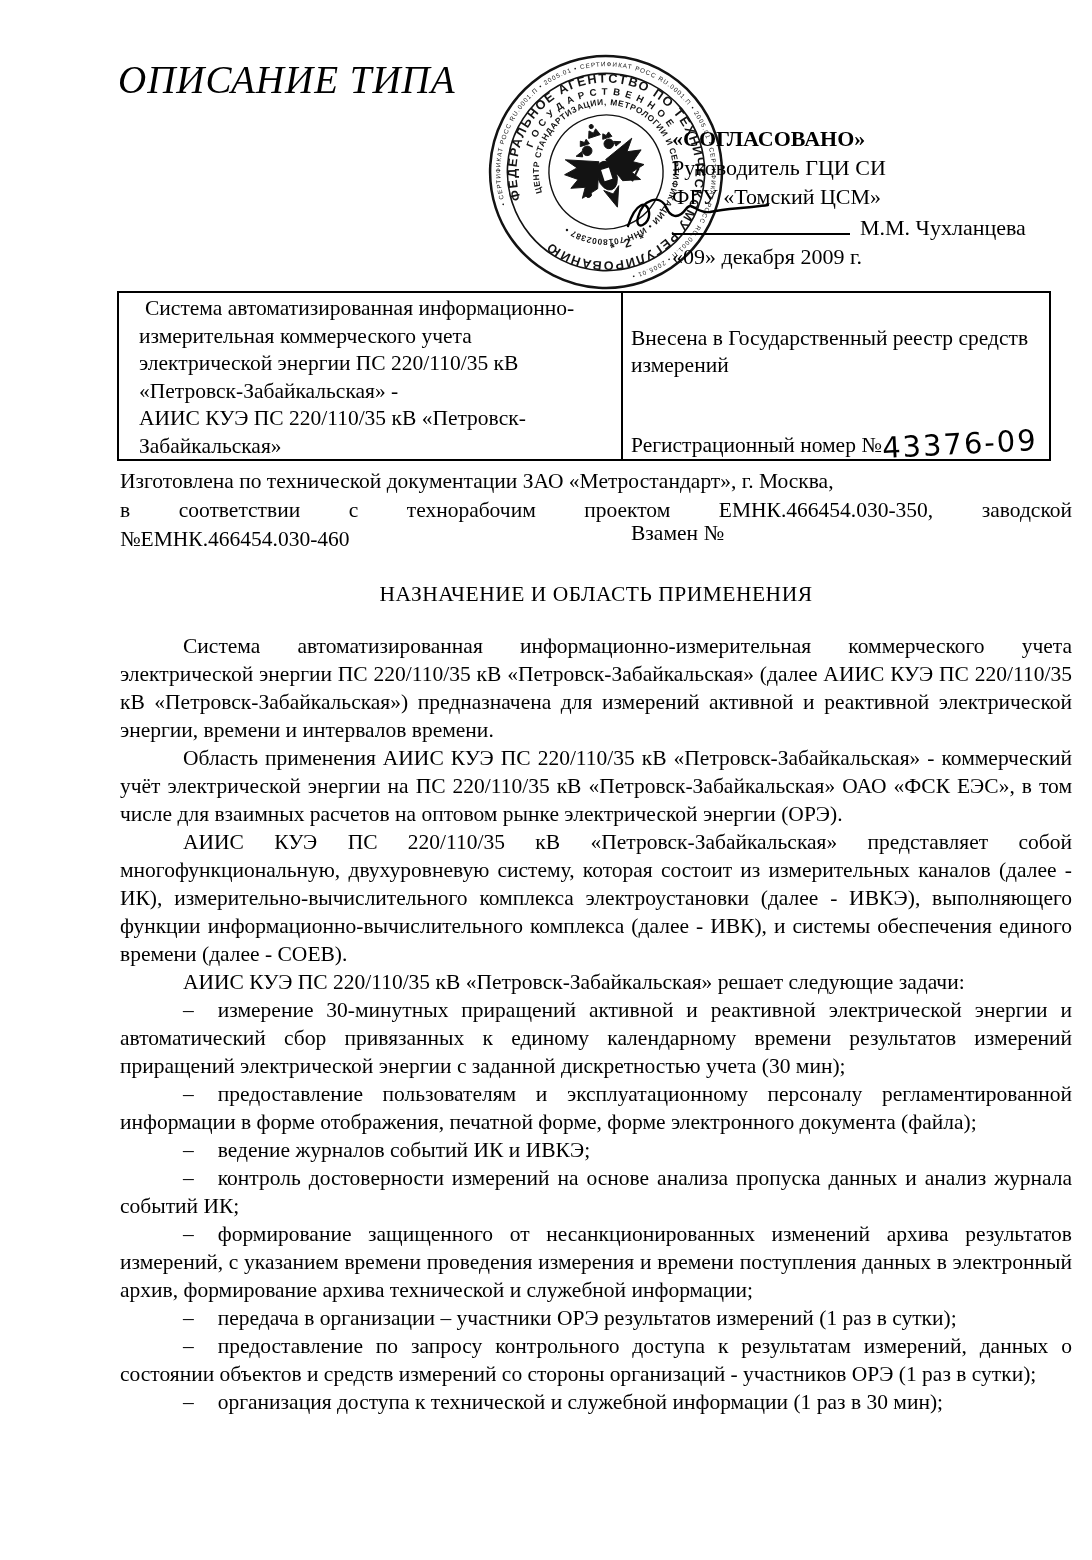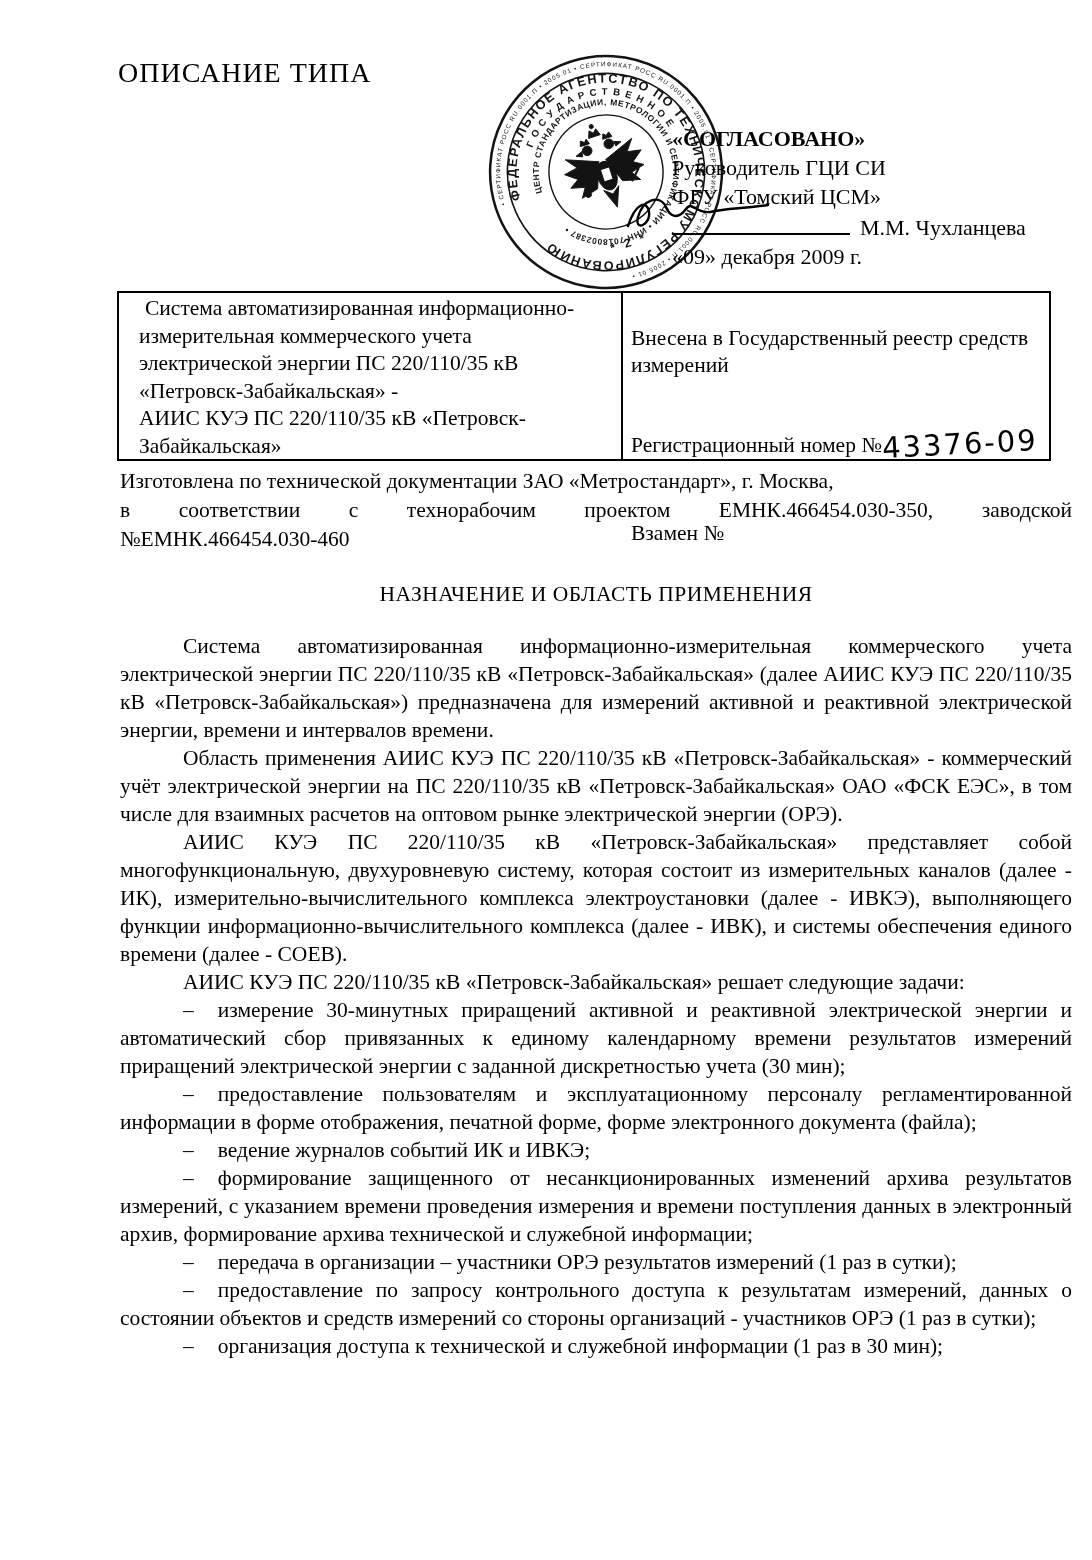--- a/index.html
+++ b/index.html
@@ -4,21 +4,21 @@
 <style>
   html,body { margin:0; padding:0; background:#e8e8e8; }
   .page {
     position:relative; width:1092px; height:1560px; margin:0 auto;
     background:#ffffff; color:#000;
     font-family:"Liberation Serif", serif; overflow:hidden;
   }
   
   .doc-title {
     position:absolute; left:118px; top:57px; margin:0;
-    font-size:28px; font-weight:normal; letter-spacing:1px;
+    font-size:39px; font-weight:normal; letter-spacing:1px;font-style:italic;
   }
   
   .stamp {
     position:absolute; left:484px; top:50px; width:244px; height:244px;
     z-index:5; opacity:.92;
   }
   .stamp svg { transform:rotate(-18deg); transform-origin:50% 50%; }
   .stamp text { font-family:"Liberation Sans", sans-serif; fill:#000; }
   .ring-tiny   { font-size:6.2px; letter-spacing:1px; }
   .ring-agency { font-size:12.5px; font-weight:bold; letter-spacing:1.5px; }
@@ -166,19 +166,20 @@
     <h2>НАЗНАЧЕНИЕ И ОБЛАСТЬ ПРИМЕНЕНИЯ</h2>
     <p class="para">Система автоматизированная информационно-измерительная коммерческого учета электрической энергии ПС 220/110/35 кВ «Петровск-Забайкальская» (далее АИИС КУЭ ПС 220/110/35 кВ «Петровск-Забайкальская») предназначена для измерений активной и реактивной электрической энергии, времени и интервалов времени.</p>
     <p class="para">Область применения АИИС КУЭ ПС 220/110/35 кВ «Петровск-Забайкальская» - коммерческий учёт электрической энергии на ПС 220/110/35 кВ «Петровск-Забайкальская» ОАО «ФСК ЕЭС», в том числе для взаимных расчетов на оптовом рынке электрической энергии (ОРЭ).</p>
 
     <p class="para">АИИС КУЭ ПС 220/110/35 кВ «Петровск-Забайкальская» представляет собой многофункциональную, двухуровневую систему, которая состоит из измерительных каналов (далее - ИК), измерительно-вычислительного комплекса электроустановки (далее - ИВКЭ), выполняющего функции информационно-вычислительного комплекса (далее - ИВК), и системы обеспечения единого времени (далее - СОЕВ).</p>
     <p class="para">АИИС КУЭ ПС 220/110/35 кВ «Петровск-Забайкальская» решает следующие задачи:</p>
 
     <p class="para li"><span class="marker">–</span><span>измерение 30-минутных приращений активной и реактивной электрической энергии и автоматический сбор привязанных к единому календарному времени результатов измерений приращений электрической энергии с заданной дискретностью учета (30 мин);</span></p>
     <p class="para li"><span class="marker">–</span><span>предоставление пользователям и эксплуатационному персоналу регламентированной информации в форме отображения, печатной форме, форме электронного документа (файла);</span></p>
     <p class="para li"><span class="marker">–</span><span>ведение журналов событий ИК и ИВКЭ;</span></p>
+    <p class="para li"><span class="marker">–</span><span>контроль достоверности измерений на основе анализа пропуска данных и анализ журнала событий ИК;</span></p>
     <p class="para li"><span class="marker">–</span><span>формирование защищенного от несанкционированных изменений архива результатов измерений, с указанием времени проведения измерения и времени поступления данных в электронный архив, формирование архива технической и служебной информации;</span></p>
     <p class="para li"><span class="marker">–</span><span>передача в организации – участники ОРЭ  результатов измерений (1 раз в сутки);</span></p>
     <p class="para li"><span class="marker">–</span><span>предоставление по запросу контрольного доступа к результатам измерений, данных о состоянии объектов и средств измерений со стороны организаций - участников ОРЭ  (1 раз в сутки);</span></p>
     <p class="para li"><span class="marker">–</span><span>организация доступа к технической и служебной информации (1 раз в 30 мин);</span></p>
   </div>
 
 </div>
 
 </body></html>

